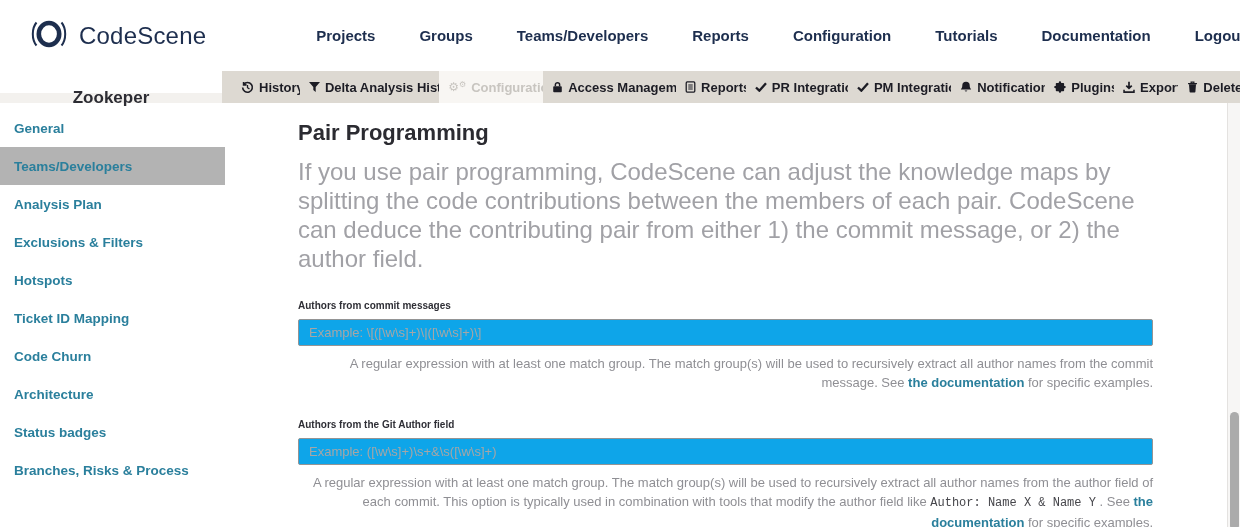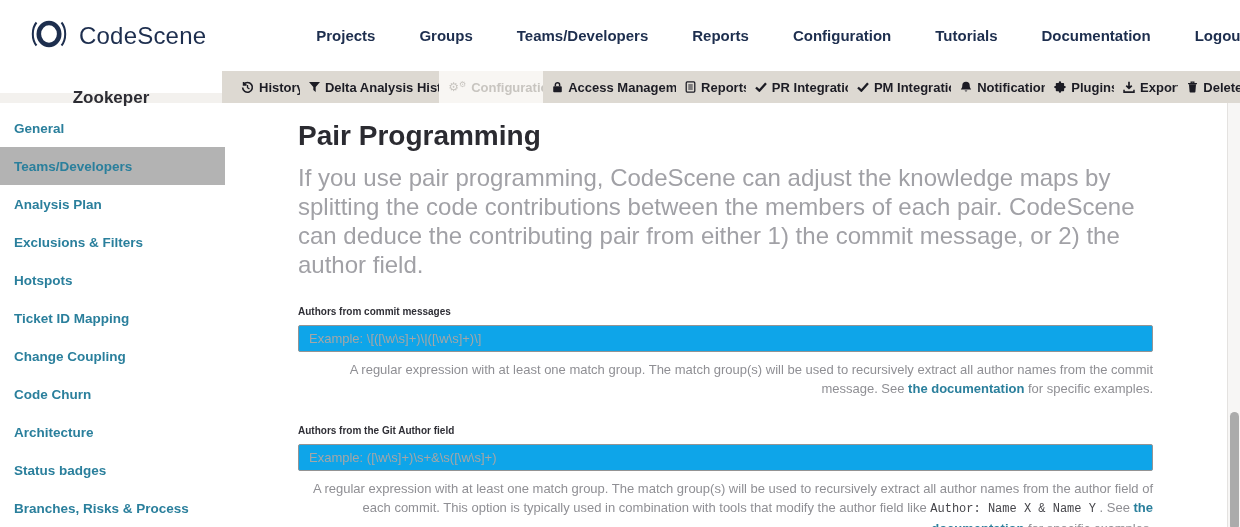--- a/index.html
+++ b/index.html
@@ -105,21 +105,21 @@
     cursor: pointer;
     white-space: nowrap;
   }
   .side-item.active { background: #b3b3b3; }
   .main {
     flex: 1;
     min-width: 0;
     padding: 17px 0 0 73px;
   }
   .page-title {
-    font-size: 28px;
+    font-size: 22px;
     font-weight: bold;
     color: #2b2b31;
   }
   .intro {
     margin-top: 11px;
     width: 862px;
     font-size: 24px;
     line-height: 29px;
     color: #a1a1a6;
   }
@@ -312,21 +312,20 @@
 </div>
 
 <div class="page-body">
   <aside class="sidebar" id="sidebar">
       <div class="side-item">General</div>
       <div class="side-item active">Teams/Developers</div>
       <div class="side-item">Analysis Plan</div>
       <div class="side-item">Exclusions &amp; Filters</div>
       <div class="side-item">Hotspots</div>
       <div class="side-item">Ticket ID Mapping</div>
-      <div class="side-item">Change Coupling</div>
       <div class="side-item">Code Churn</div>
       <div class="side-item">Architecture</div>
       <div class="side-item">Status badges</div>
       <div class="side-item">Branches, Risks &amp; Process</div>
     </aside>
 
   <main class="main">
     <h1 class="page-title">Pair Programming</h1>
     <p class="intro">If you use pair programming, CodeScene can adjust the knowledge maps by splitting the code contributions between the members of each pair. CodeScene can deduce the contributing pair from either 1) the commit message, or 2) the author field.</p>
 

